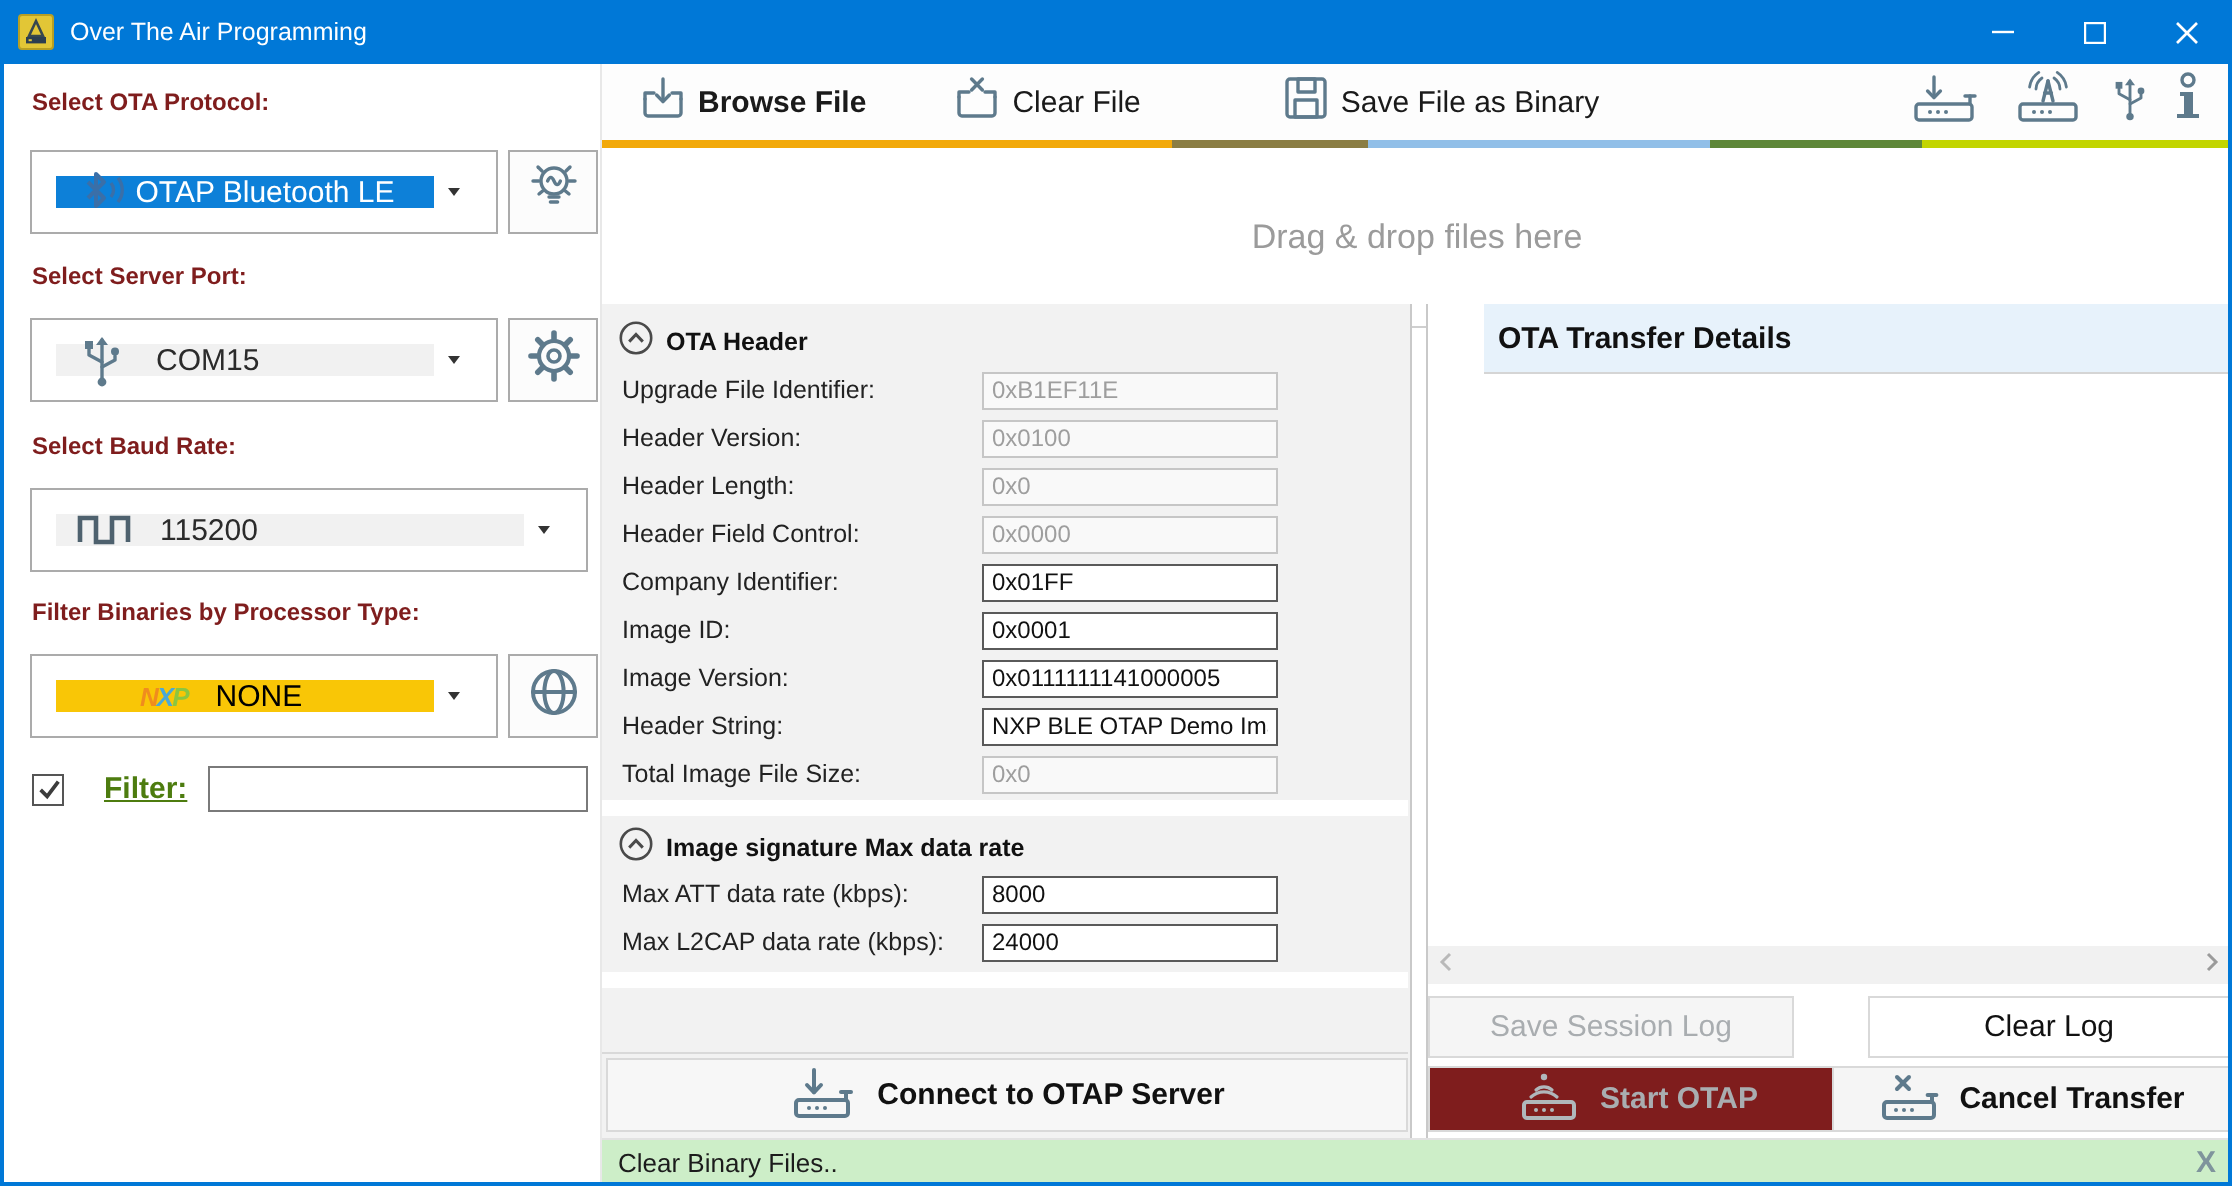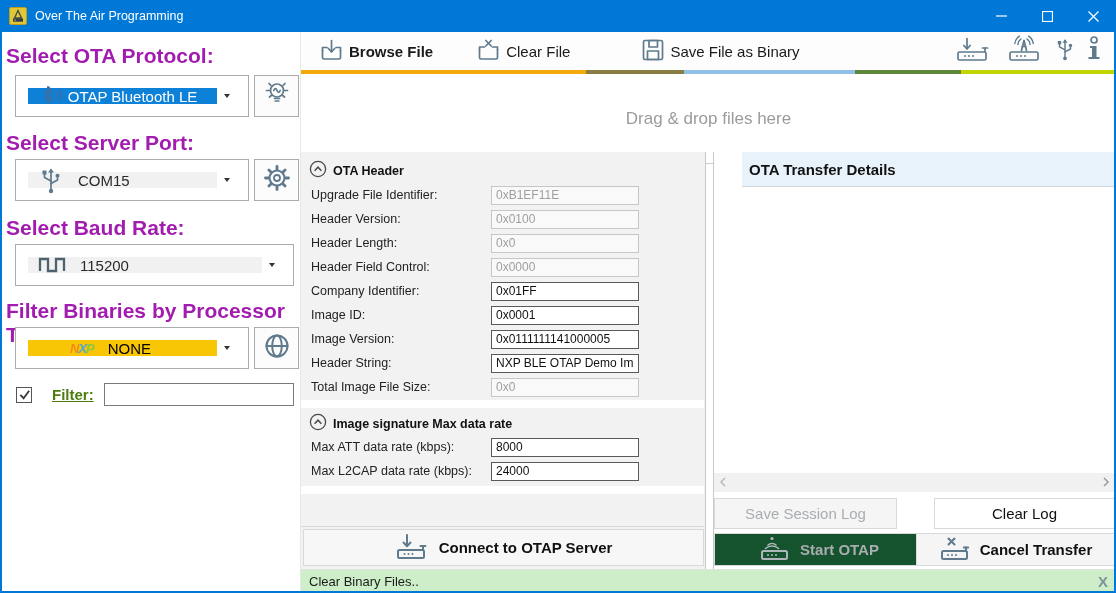--- a/index.html
+++ b/index.html
@@ -9,21 +9,21 @@
   
   .titlebar { position:absolute; top:0; left:-2px; width:1116px; height:32px;
               background:#0078D7; display:flex; align-items:center; color:#fff; }
   .titleicon { margin:0 8px 0 9px; display:flex; }
   .titletext { font-size:12.5px; }
   .wincontrols { margin-left:auto; display:flex; height:100%; }
   .winbtn { width:46px; height:100%; display:flex; align-items:center; justify-content:center; }
   
   .leftpanel { position:absolute; top:32px; left:0; width:299px; bottom:0;
                background:#fff; border-right:1px solid #e8e8e8; }
-  .sec-label { position:absolute; left:4px; font-size:21px; font-weight:bold; color:#a21caf; }
+  .sec-label { position:absolute; left:14px; font-size:12px; font-weight:bold; color:#7f1d1d; }
   .combo-row { position:absolute; left:13px; display:flex; }
   .combo { height:42px; border:1px solid #ABABAB; background:#fff; display:flex; padding:12px; }
   .combo-fill { flex:1; display:flex; align-items:center; }
   .combo-arrowzone { width:19px; display:flex; align-items:center; justify-content:center; background:#fff; }
   .carr { width:0; height:0; border-left:3.5px solid transparent; border-right:3.5px solid transparent; border-top:4.5px solid #333; }
   .sq-btn { width:45px; height:42px; border:1px solid #ABABAB; background:#fcfcfc; margin-left:5px;
             display:flex; align-items:center; justify-content:center; }
   .blue-fill { background:#0D80D8; color:#fff; font-size:15px; }
   .gray-fill { background:#f1f1f1; color:#2b2b2b; font-size:15px; }
   .yellow-fill { background:#F9C606; color:#000; font-size:15px; }
@@ -448,21 +448,21 @@
           </span>
         </div>
 
         <div class="log-btn disabled-txt" style="top:346px; left:0; width:183px; background:#f5f5f5;">
           <span>Save Session Log</span>
         </div>
         <div class="log-btn" style="top:346px; left:220px; right:1px; background:#ffffff; color:#111;">
           <span>Clear Log</span>
         </div>
 
-        <div class="log-btn disabled-txt" style="top:381px; height:33px; left:0; width:210px; background:#14532d; font-weight:bold;">
+        <div class="log-btn disabled-txt" style="top:381px; height:33px; left:0; width:210px; background:#7f1d1d; font-weight:bold;">
           <span>
             <svg class="sid" width="34" height="26" viewBox="0 0 34 26" style="stroke-width:2">
               <rect x="3" y="16" width="25" height="8" rx="1.5"></rect>
               <circle cx="9" cy="20" r="1" fill="#b0b7bb" stroke="none"></circle>
                 <circle cx="13" cy="20" r="1" fill="#b0b7bb" stroke="none"></circle>
                 <circle cx="17" cy="20" r="1" fill="#b0b7bb" stroke="none"></circle>
               <circle cx="13" cy="3.5" r="1.6" fill="#b0b7bb" stroke="none"></circle>
               <path d="M9 10 a6 6 0 0 1 8 0" stroke-width="1.6"></path>
               <path d="M6.5 13.5 a9.5 9.5 0 0 1 13 0" stroke-width="1.6"></path>
             </svg>

